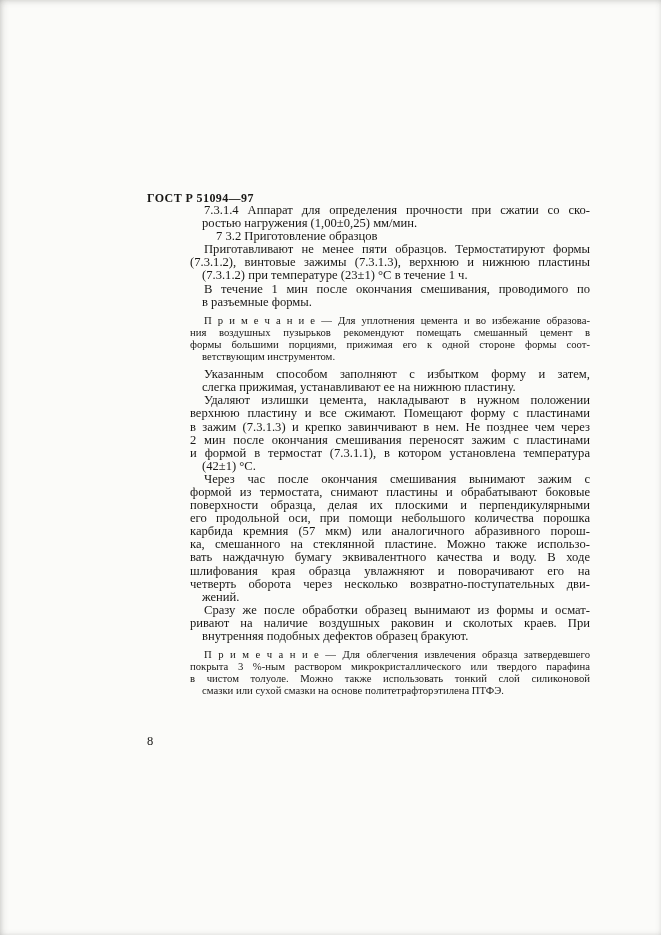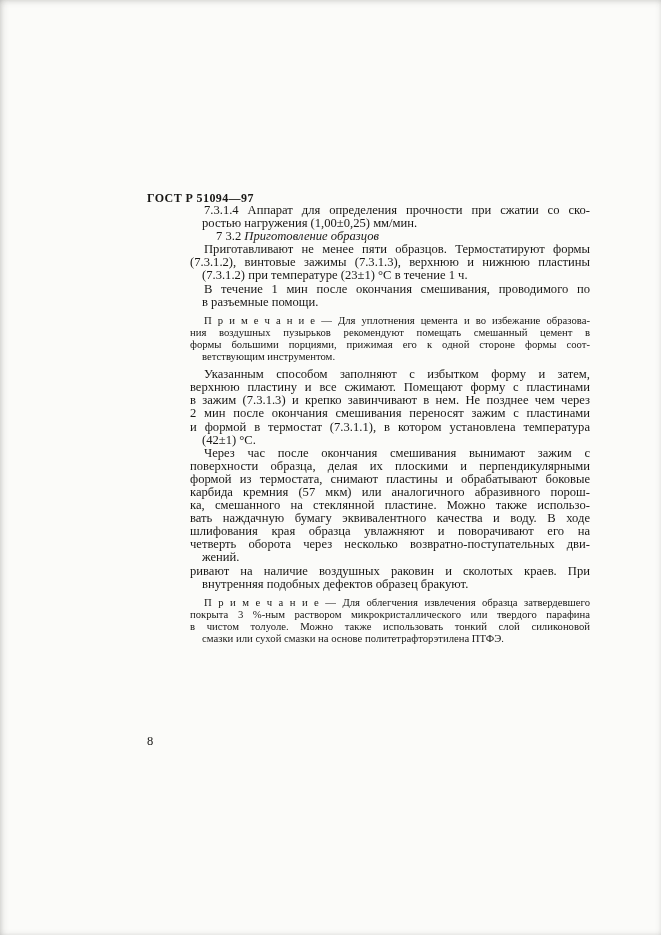--- a/index.html
+++ b/index.html
@@ -50,21 +50,21 @@
     line-height: 12.1px;
   }
   .line {
     text-align: justify;
     text-align-last: justify;
     white-space: normal;
   }
   .line.last { text-align-last: left; padding-left: 12px; }
   .line.first { text-indent: 14px; }
   .heading-line { text-align-last: left; }
-  .h-title { font-style: italic; }
+  .h-title { }
   .page-number {
     position: absolute;
     left: 147px;
     top: 734px;
     font-size: 12.5px;
   }
 </style>
 </head>
 <body>
 
@@ -79,50 +79,54 @@
       <div class="block heading">
         <div class="line first last heading-line"><span class="h-num">7 3.2 </span><span class="h-title">Приготовление образцов</span></div>
       </div>
       <div class="block body">
         <div class="line first">Приготавливают не менее пяти образцов. Термостатируют формы</div>
         <div class="line">(7.3.1.2), винтовые зажимы (7.3.1.3), верхнюю и нижнюю пластины</div>
         <div class="line last">(7.3.1.2) при температуре (23±1) °С в течение 1 ч.</div>
       </div>
       <div class="block body">
         <div class="line first">В течение 1 мин после окончания смешивания, проводимого по</div>
-        <div class="line last">в разъемные помощи.</div>
+        <div class="line last">в разъемные формы.</div>
       </div>
       <div class="block note">
         <div class="line first">П р и м е ч а н и е — Для уплотнения цемента и во избежание образова-</div>
         <div class="line">ния воздушных пузырьков рекомендуют помещать смешанный цемент в</div>
         <div class="line">формы большими порциями, прижимая его к одной стороне формы соот-</div>
         <div class="line last">ветствующим инструментом.</div>
       </div>
       <div class="block body">
         <div class="line first">Указанным способом заполняют с избытком форму и затем,</div>
+        <div class="line last">слегка прижимая, устанавливают ее на нижнюю пластину.</div>
       </div>
       <div class="block body">
+        <div class="line first">Удаляют излишки цемента, накладывают в нужном положении</div>
         <div class="line">верхнюю пластину и все сжимают. Помещают форму с пластинами</div>
         <div class="line">в зажим (7.3.1.3) и крепко завинчивают в нем. Не позднее чем через</div>
         <div class="line">2 мин после окончания смешивания переносят зажим с пластинами</div>
         <div class="line">и формой в термостат (7.3.1.1), в котором установлена температура</div>
         <div class="line last">(42±1) °С.</div>
       </div>
       <div class="block body">
         <div class="line first">Через час после окончания смешивания вынимают зажим с</div>
+        <div class="line">формой из термостата, снимают пластины и обрабатывают боковые</div>
         <div class="line">поверхности образца, делая их плоскими и перпендикулярными</div>
-        <div class="line">формой из термостата, снимают пластины и обрабатывают боковые</div>
+        <div class="line">его продольной оси, при помощи небольшого количества порошка</div>
         <div class="line">карбида кремния (57 мкм) или аналогичного абразивного порош-</div>
         <div class="line">ка, смешанного на стеклянной пластине. Можно также использо-</div>
         <div class="line">вать наждачную бумагу эквивалентного качества и воду. В ходе</div>
         <div class="line">шлифования края образца увлажняют и поворачивают его на</div>
         <div class="line">четверть оборота через несколько возвратно-поступательных дви-</div>
         <div class="line last">жений.</div>
       </div>
       <div class="block body">
+        <div class="line first">Сразу же после обработки образец вынимают из формы и осмат-</div>
         <div class="line">ривают на наличие воздушных раковин и сколотых краев. При</div>
         <div class="line last">внутренняя подобных дефектов образец бракуют.</div>
       </div>
       <div class="block note">
         <div class="line first">П р и м е ч а н и е — Для облегчения извлечения образца затвердевшего</div>
         <div class="line">покрыта 3 %-ным раствором микрокристаллического или твердого парафина</div>
         <div class="line">в чистом толуоле. Можно также использовать тонкий слой силиконовой</div>
         <div class="line last">смазки или сухой смазки на основе политетрафторэтилена ПТФЭ.</div>
       </div>
     </div>

